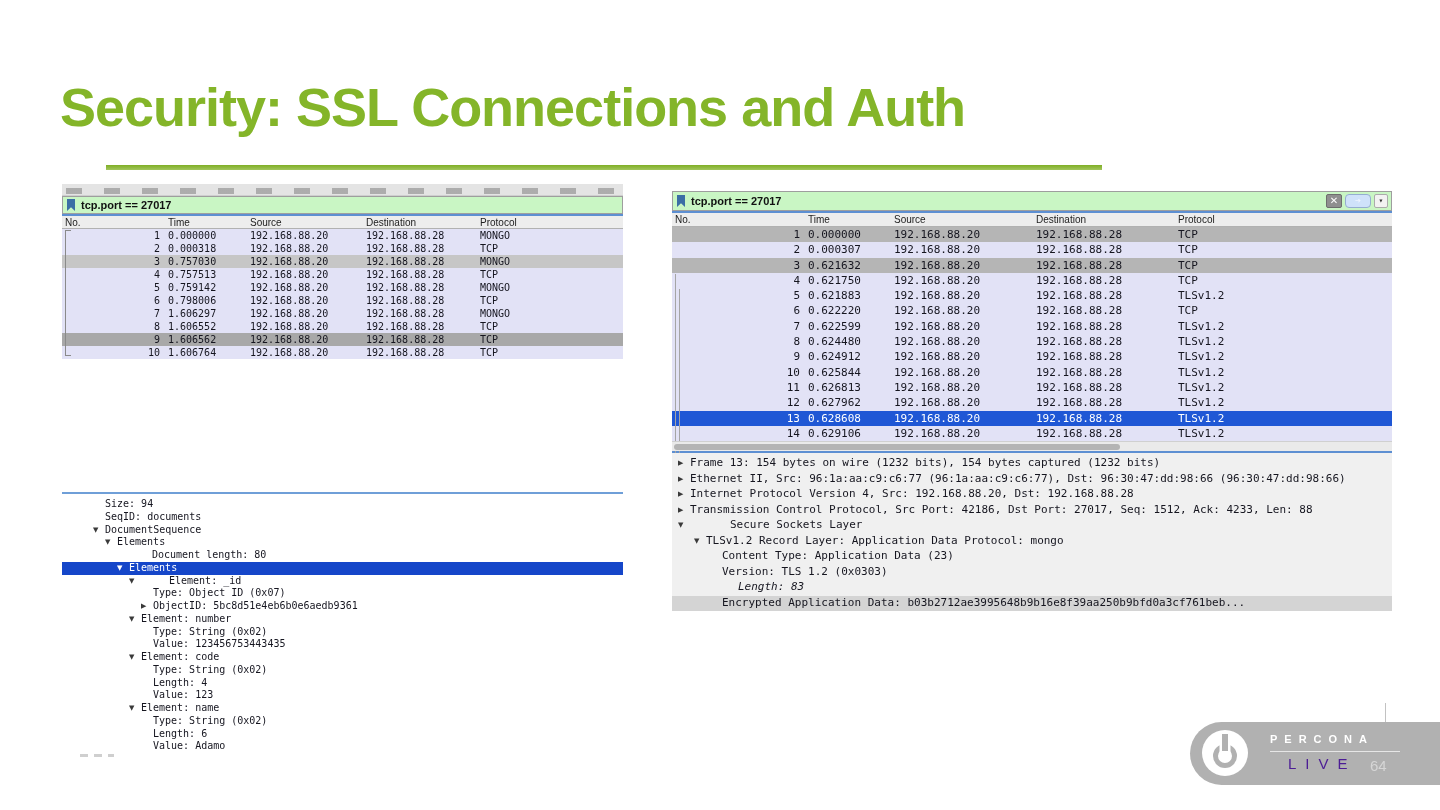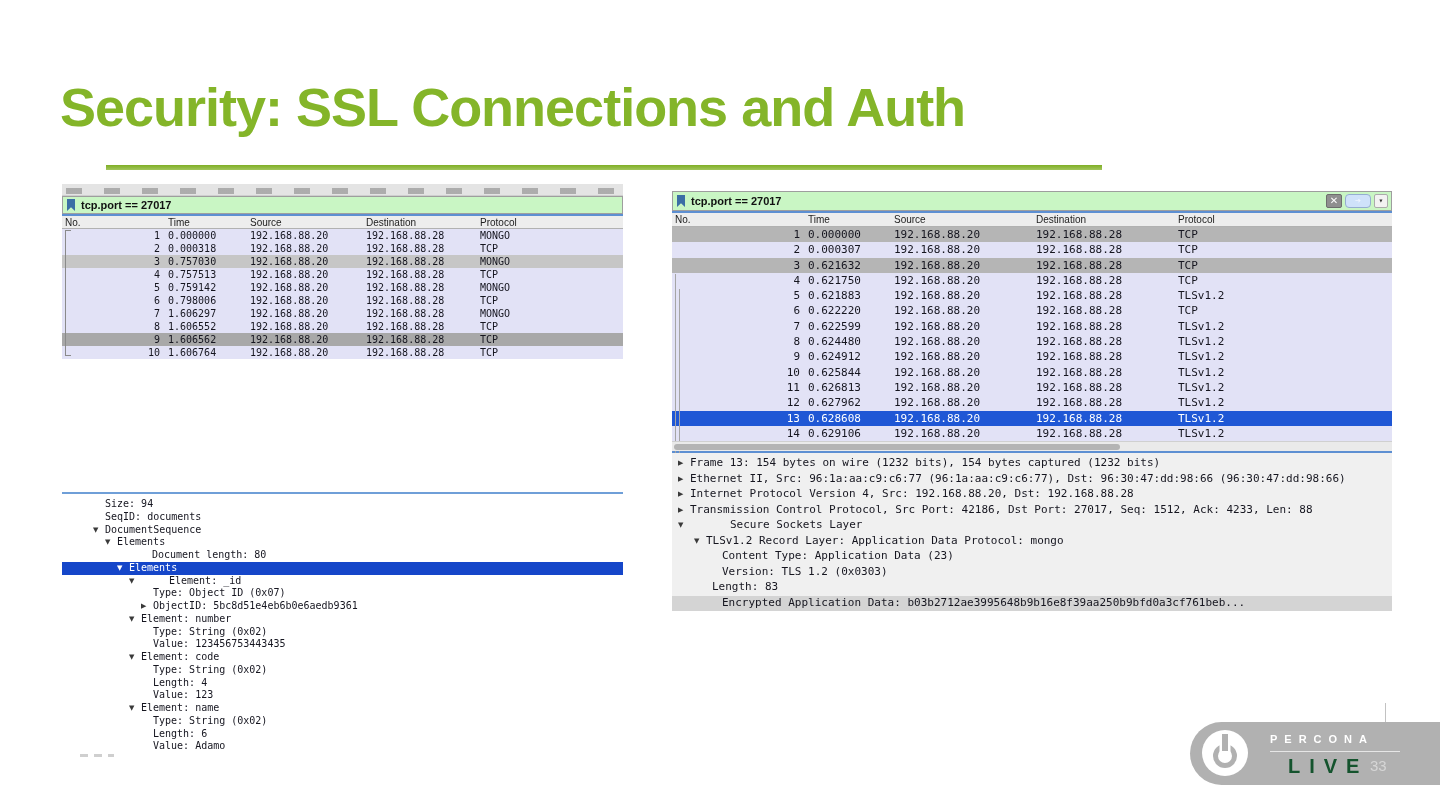--- a/index.html
+++ b/index.html
@@ -95,22 +95,22 @@
   .badge { position:absolute; left:1190px; top:722px; width:250px; height:63px;
            background:#b1b1b1; border-radius:32px 0 0 32px; }
   .pwr-outer { position:absolute; left:12px; top:8px; width:46px; height:46px; border-radius:50%; background:#fff; }
   .pwr-ring { position:absolute; left:11px; top:14px; width:24px; height:24px;
               border:5px solid #b1b1b1; border-radius:50%; background:#fff; }
   .pwr-bar { position:absolute; left:20px; top:4px; width:6px; height:17px; background:#b1b1b1;
              box-shadow:0 0 0 2.5px #fff; }
   .brand-top { position:absolute; left:80px; top:11px; font-size:11px; color:#fff;
                letter-spacing:7px; font-weight:bold; }
   .brand-rule { position:absolute; left:80px; top:29px; width:130px; height:1px; background:#e6e6e6; }
-  .brand-bottom { position:absolute; left:98px; top:33px; font-size:20px; color:#14532d;
-                  letter-spacing:9px; font-weight:bold; }
+  .brand-bottom { position:absolute; left:98px; top:33px; font-size:15px; color:#4c1d95;
+                  letter-spacing:9px; font-weight:normal; }
   .page-num { position:absolute; left:180px; top:35px; font-size:15px; color:#d6d6d6; }
   .badge-divider { position:absolute; left:1385px; top:703px; width:1px; height:80px; background:#c2c2c2; }
 </style>
 </head>
 <body>
 
 <div class="slide">
 
   <div class="title">Security: SSL Connections and Auth</div>
   <div class="title-rule"></div>
@@ -356,30 +356,30 @@
     <div class="blueline"></div>
     <div class="right-tree treepanel" id="rtree">
         <div class="treeline"><span class="tl-icon" style="left: 6px;">▶</span><span class="tl-text" style="left: 18px;">Frame 13: 154 bytes on wire (1232 bits), 154 bytes captured (1232 bits)</span></div>
         <div class="treeline"><span class="tl-icon" style="left: 6px;">▶</span><span class="tl-text" style="left: 18px;">Ethernet II, Src: 96:1a:aa:c9:c6:77 (96:1a:aa:c9:c6:77), Dst: 96:30:47:dd:98:66 (96:30:47:dd:98:66)</span></div>
         <div class="treeline"><span class="tl-icon" style="left: 6px;">▶</span><span class="tl-text" style="left: 18px;">Internet Protocol Version 4, Src: 192.168.88.20, Dst: 192.168.88.28</span></div>
         <div class="treeline"><span class="tl-icon" style="left: 6px;">▶</span><span class="tl-text" style="left: 18px;">Transmission Control Protocol, Src Port: 42186, Dst Port: 27017, Seq: 1512, Ack: 4233, Len: 88</span></div>
         <div class="treeline"><span class="tl-icon" style="left: 6px;">▼</span><span class="tl-text" style="left: 34px; margin-left: 24px;">Secure Sockets Layer</span></div>
         <div class="treeline"><span class="tl-icon" style="left: 22px;">▼</span><span class="tl-text" style="left: 34px;">TLSv1.2 Record Layer: Application Data Protocol: mongo</span></div>
         <div class="treeline"><span class="tl-text" style="left: 50px;">Content Type: Application Data (23)</span></div>
         <div class="treeline"><span class="tl-text" style="left: 50px;">Version: TLS 1.2 (0x0303)</span></div>
-        <div class="treeline"><span class="tl-text" style="left: 40px;">Length: 83</span></div>
+        <div class="treeline"><span class="tl-text" style="left: 66px; font-style: italic;">Length: 83</span></div>
         <div class="treeline hl-treegray"><span class="tl-text" style="left: 50px;">Encrypted Application Data: b03b2712ae3995648b9b16e8f39aa250b9bfd0a3cf761beb...</span></div>
       </div>
   </div>
 
   <div class="badge-divider"></div>
   <div class="badge">
     <div class="pwr-outer">
       <div class="pwr-ring"></div>
       <div class="pwr-bar"></div>
     </div>
     <div class="brand-top">PERCONA</div>
     <div class="brand-rule"></div>
     <div class="brand-bottom">LIVE</div>
-    <div class="page-num">33</div>
+    <div class="page-num">64</div>
   </div>
 
 </div>
 
 </body></html>

